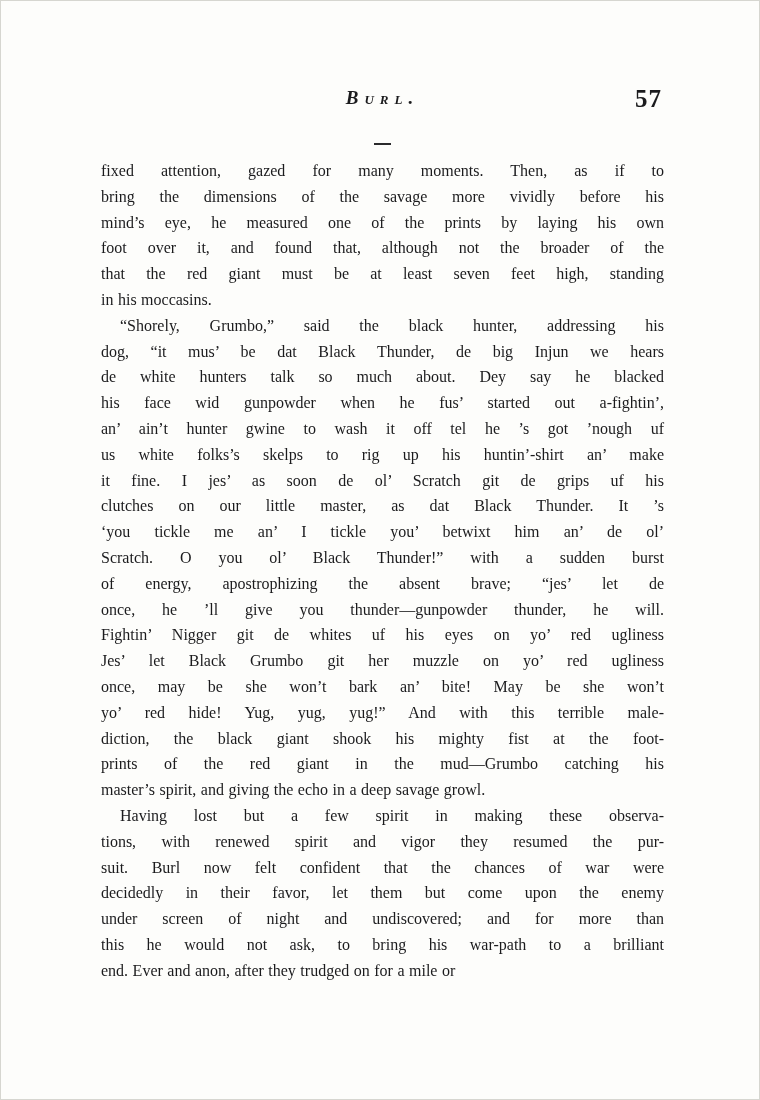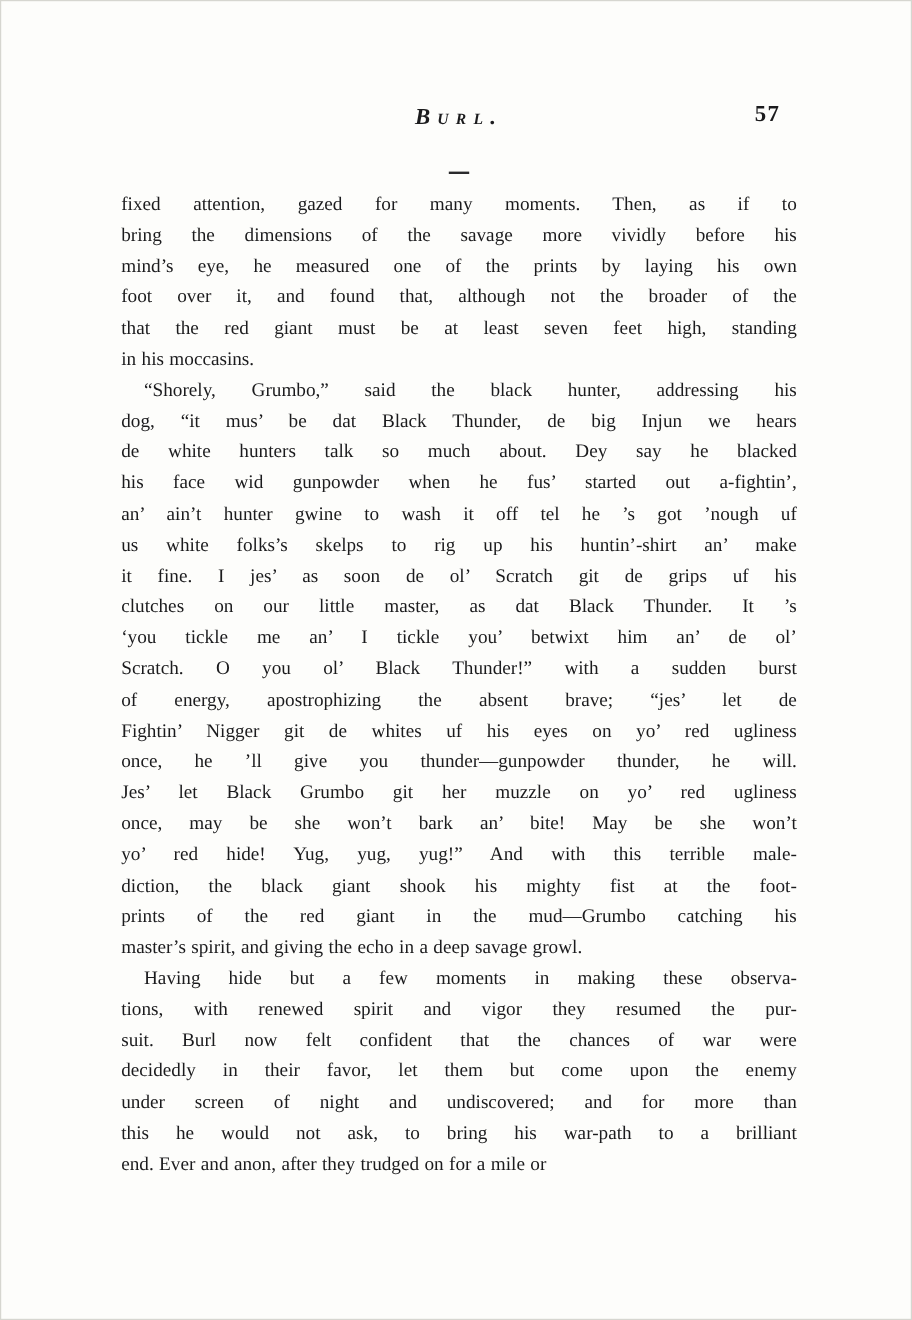--- a/index.html
+++ b/index.html
@@ -30,24 +30,24 @@
     transform: translateX(-50%);
     top: 0;
     font-style: italic;
     font-variant: small-caps;
     font-weight: 600;
     font-size: 19px;
     letter-spacing: 6px;
   }
   .page-number {
     position: absolute;
-    right: 14px;
+    right: 2px;
     top: -2px;
     font-weight: bold;
-    font-size: 19px;
+    font-size: 25px;
     letter-spacing: 1px;
   }
   .header-rule {
     width: 17px;
     height: 2px;
     background: #2a2a2c;
     margin: 26px auto 0 auto;
   }
   .page-body {
     margin-top: 13px;
@@ -94,31 +94,31 @@
         <div class="text-line">dog, “it mus’ be dat Black Thunder, de big Injun we hears</div>
         <div class="text-line">de white hunters talk so much about.  Dey say he blacked</div>
         <div class="text-line">his face wid gunpowder when he fus’ started out a-fightin’,</div>
         <div class="text-line">an’ ain’t hunter gwine to wash it off tel he ’s got ’nough uf</div>
         <div class="text-line">us white folks’s skelps to rig up his huntin’-shirt an’ make</div>
         <div class="text-line">it fine.  I jes’ as soon de ol’ Scratch git de grips uf his</div>
         <div class="text-line">clutches on our little master, as dat Black Thunder.  It ’s</div>
         <div class="text-line">‘you tickle me an’ I tickle you’ betwixt him an’ de ol’</div>
         <div class="text-line">Scratch.  O you ol’ Black Thunder!” with a sudden burst</div>
         <div class="text-line">of energy, apostrophizing the absent brave; “jes’ let de</div>
+        <div class="text-line">once, he ’ll give you thunder—gunpowder thunder, he will.</div>
         <div class="text-line">Fightin’ Nigger git de whites uf his eyes on yo’ red ugliness</div>
-        <div class="text-line">once, he ’ll give you thunder—gunpowder thunder, he will.</div>
         <div class="text-line">Jes’ let Black Grumbo git her muzzle on yo’ red ugliness</div>
         <div class="text-line">once, may be she won’t bark an’ bite!  May be she won’t</div>
         <div class="text-line">yo’ red hide!  Yug, yug, yug!”  And with this terrible male-</div>
         <div class="text-line">diction, the black giant shook his mighty fist at the foot-</div>
         <div class="text-line">prints of the red giant in the mud—Grumbo catching his</div>
         <div class="text-line last-line">master’s spirit, and giving the echo in a deep savage growl.</div>
       </div>
       <div class="paragraph indented">
-        <div class="text-line first-line">Having hide but a few moments in making these observa-</div>
+        <div class="text-line first-line">Having lost but a few spirit in making these observa-</div>
         <div class="text-line">tions, with renewed spirit and vigor they resumed the pur-</div>
         <div class="text-line">suit.  Burl now felt confident that the chances of war were</div>
         <div class="text-line">decidedly in their favor, let them but come upon the enemy</div>
         <div class="text-line">under screen of night and undiscovered; and for more than</div>
         <div class="text-line">this he would not ask, to bring his war-path to a brilliant</div>
         <div class="text-line last-line">end.  Ever and anon, after they trudged on for a mile or</div>
       </div>
     </div>
 </div>
 

